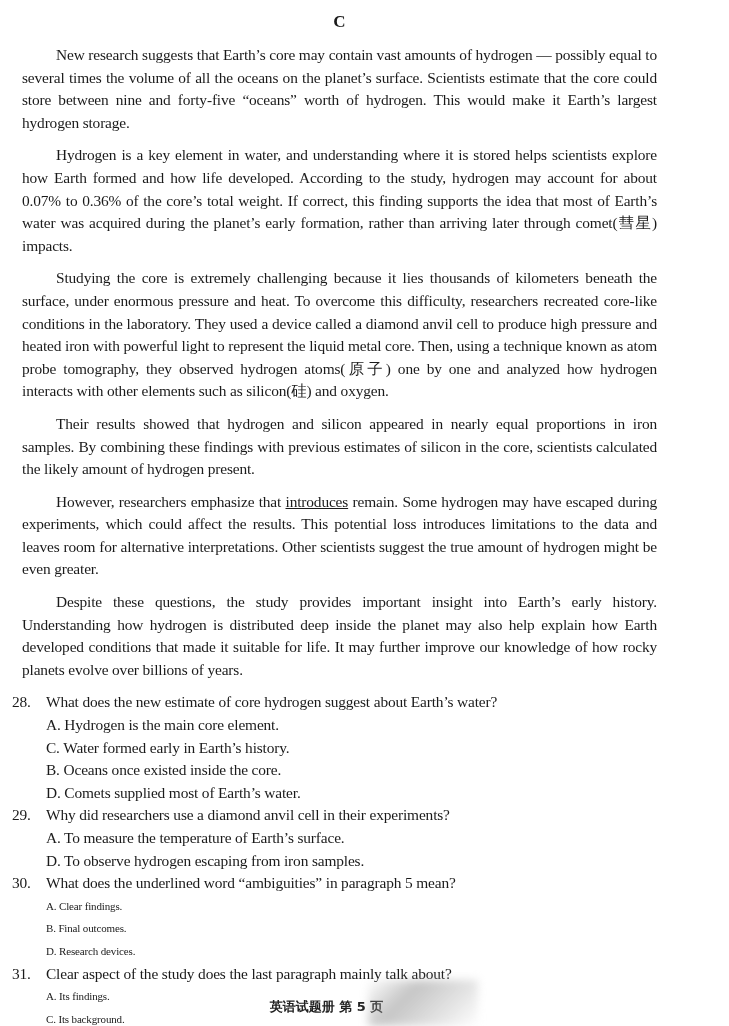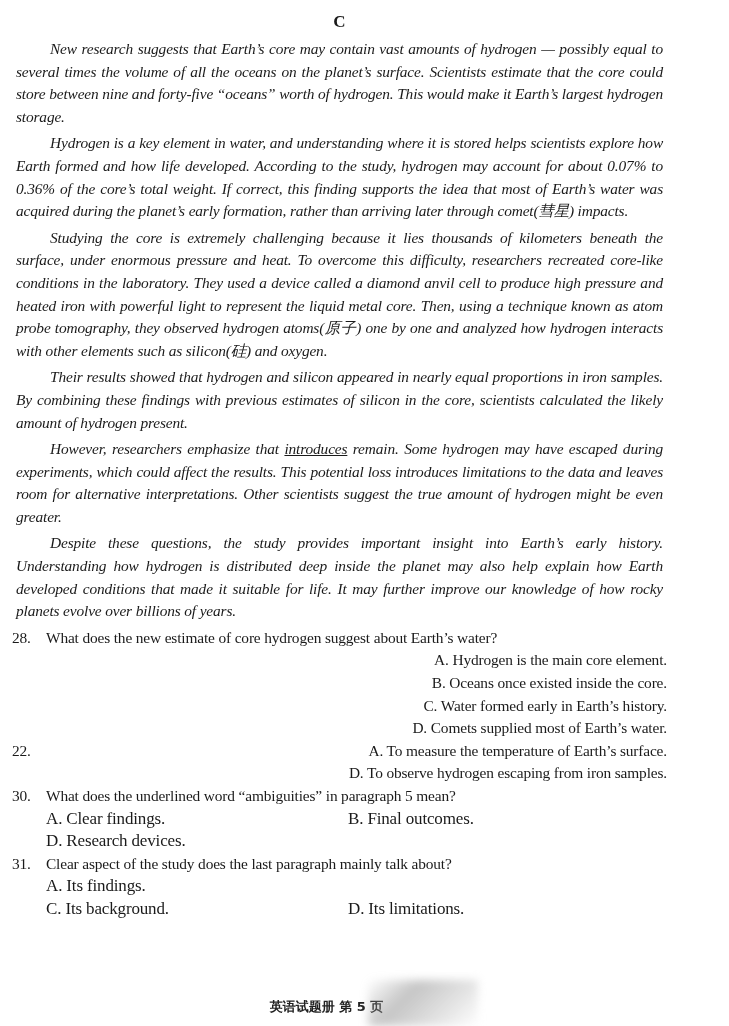--- a/index.html
+++ b/index.html
@@ -8,27 +8,27 @@
       font-family: "Liberation Serif", "DejaVu Serif", serif;
       color:#1a1a1a;
     }
     .page { position:absolute; left:12px; top:0; width:655px; }
     .section-title {
       text-align:center; font-weight:bold; font-size:17px;
       margin-top:10px; height:24px; line-height:24px;
     }
     .para {
       font-size:15.4px; line-height:22.6px; text-align:justify;
-      text-indent:34px; margin:4px; letter-spacing:-0.15px;font-style:italic;
+      text-indent:34px; margin:10px; letter-spacing:-0.15px;
     }
     .underlined { text-decoration:underline; }
     .question { font-size:15.4px; line-height:22.6px; position:relative; padding-left:34px; letter-spacing:-0.15px; }
     .qnum { position:absolute; left:0; top:0; }
-    .opt { font-size:15.4px; line-height:22.6px; padding-left:34px; letter-spacing:-0.15px;text-align:right; }
-    .opt-row { display:flex; font-size:17px; line-height:22.6px; padding-left:34px; letter-spacing:-0.15px; }
+    .opt { font-size:15.4px; line-height:22.6px; padding-left:34px; letter-spacing:-0.15px; }
+    .opt-row { display:flex; font-size:11px; line-height:22.6px; padding-left:34px; letter-spacing:-0.15px;flex-direction:column; }
     .opt-row .col { width:302px; }
     .footer {
       position:absolute; top:998px; left:0; width:729px; text-align:center;
       font-family:"DejaVu Sans", sans-serif; font-size:13px; font-weight:bold;
       color:#222;
     }
     .footer span { position:relative; left:-38px; }
     .smear {
       position:absolute; left:368px; top:980px; width:110px; height:46px;
       background:linear-gradient(135deg, rgba(255,255,255,0) 0%, rgba(150,150,150,0.55) 35%, rgba(200,200,200,0.5) 70%, rgba(255,255,255,0.9) 100%);
@@ -49,28 +49,29 @@
     <p class="para"><span>However, researchers emphasize that </span><span class="underlined">introduces</span><span> remain. Some hydrogen may have escaped during experiments, which could affect the results. This potential loss introduces limitations to the data and leaves room for alternative interpretations. Other scientists suggest the true amount of hydrogen might be even greater.</span></p>
     <p class="para">Despite these questions, the study provides important insight into Earth’s early history. Understanding how hydrogen is distributed deep inside the planet may also help explain how Earth developed conditions that made it suitable for life. It may further improve our knowledge of how rocky planets evolve over billions of years.</p>
   </div>
 
   <div>
     <div class="question">
       <span class="qnum">28.</span>
       <span>What does the new estimate of core hydrogen suggest about Earth’s water?</span>
     </div>
     <div class="opt">A. Hydrogen is the main core element.</div>
+    <div class="opt">C. Water formed early in Earth’s history.</div>
     <div class="opt">B. Oceans once existed inside the core.</div>
-    <div class="opt">C. Water formed early in Earth’s history.</div>
     <div class="opt">D. Comets supplied most of Earth’s water.</div>
   </div>
 
   <div>
     <div class="question">
-      <span class="qnum">22.</span>
+      <span class="qnum">29.</span>
+      <span>Why did researchers use a diamond anvil cell in their experiments?</span>
     </div>
     <div class="opt">A. To measure the temperature of Earth’s surface.</div>
     <div class="opt">D. To observe hydrogen escaping from iron samples.</div>
   </div>
 
   <div>
     <div class="question">
       <span class="qnum">30.</span>
       <span>What does the underlined word “ambiguities” in paragraph 5 mean?</span>
     </div>

